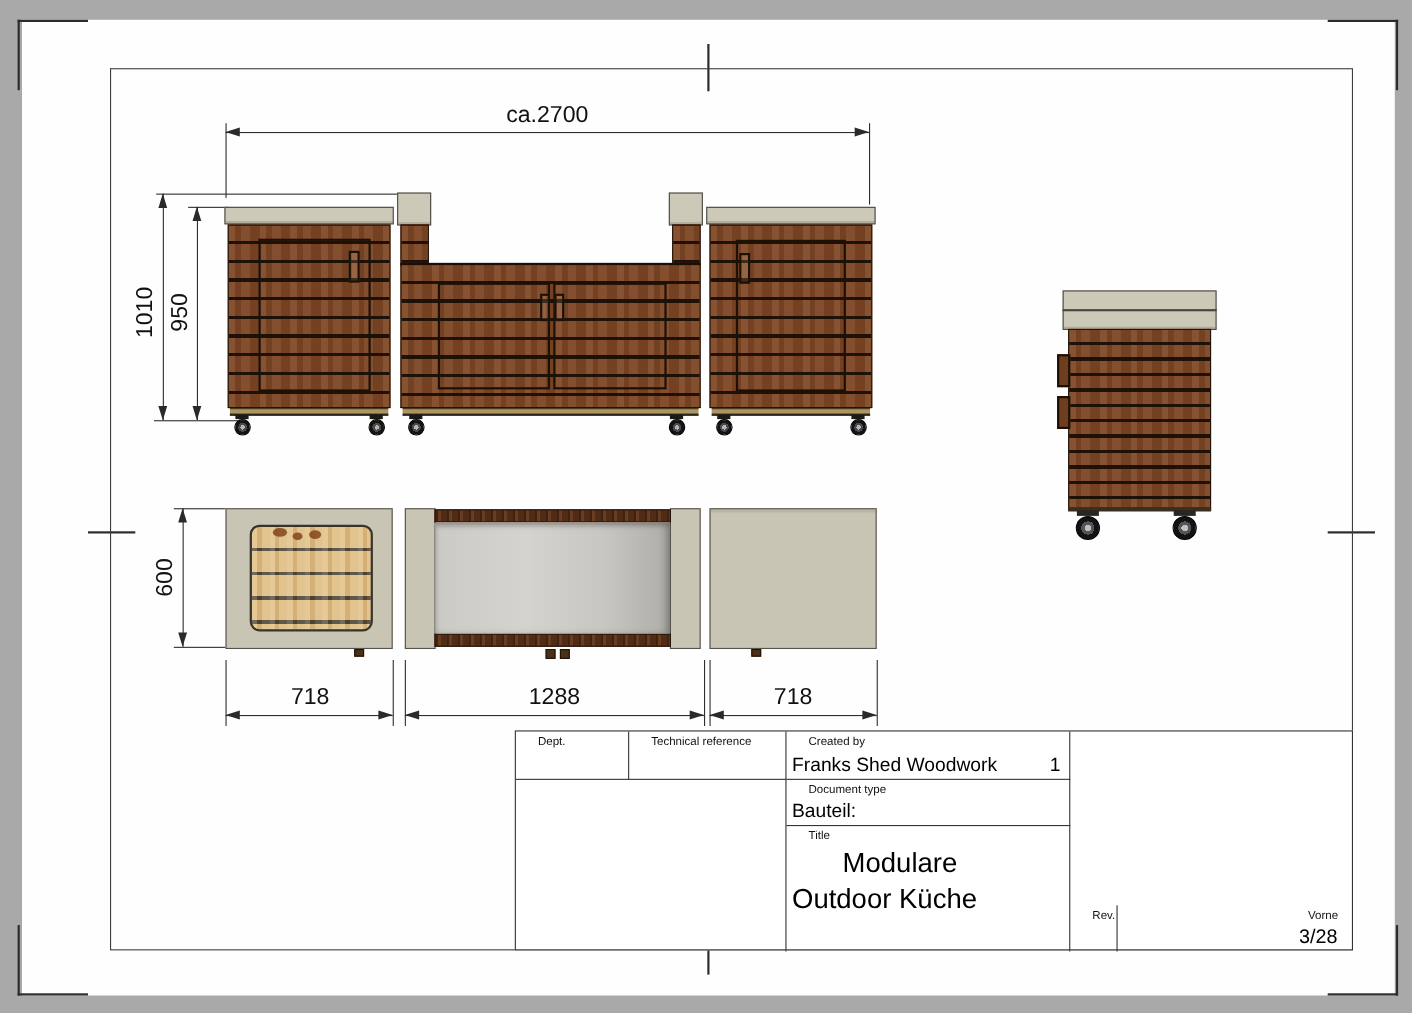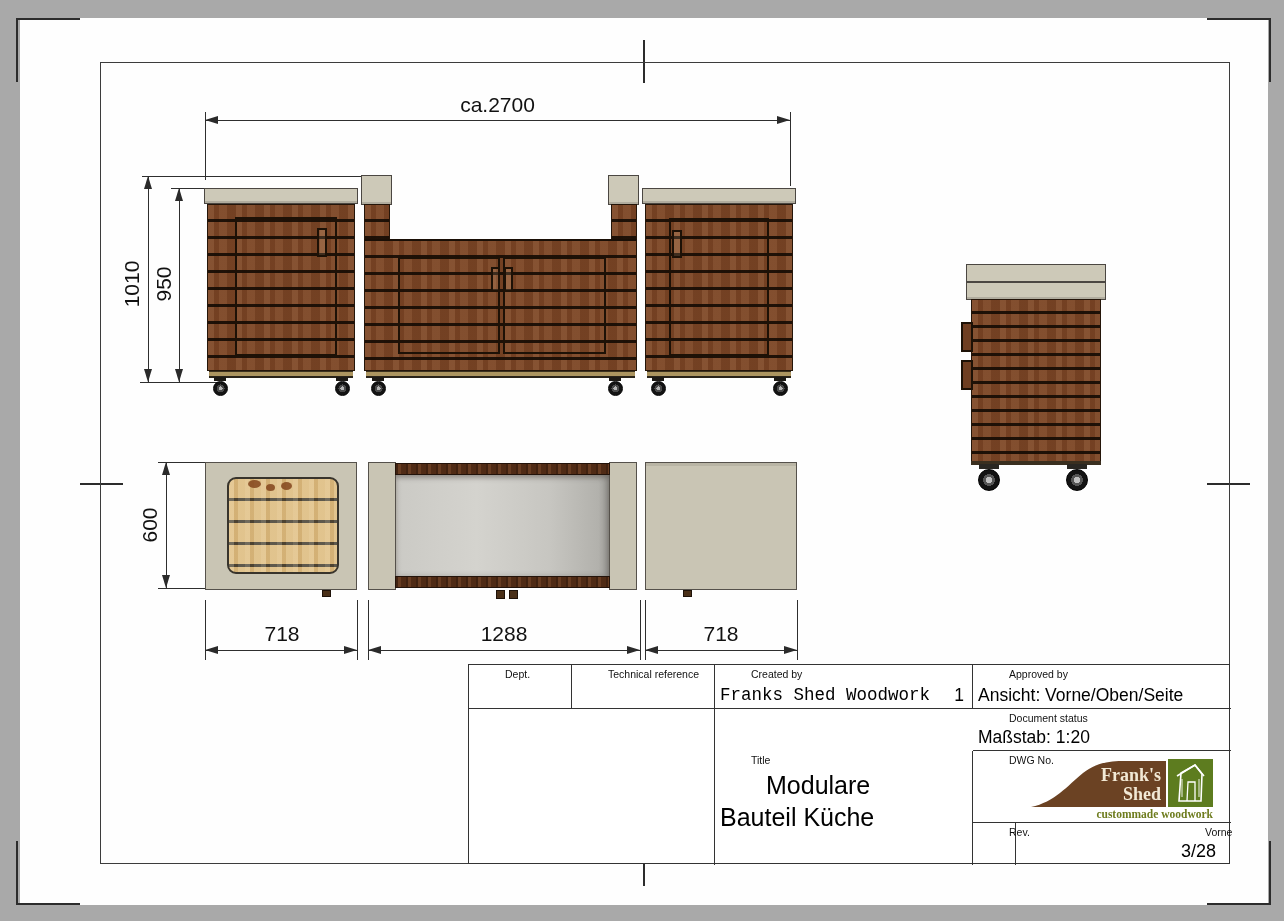--- a/index.html
+++ b/index.html
@@ -50,21 +50,21 @@
       repeating-linear-gradient(180deg, rgba(0,0,0,0) 0 19px, rgba(58,54,45,.95) 19px 22px);}
   .knot{position:absolute;background:#83451c;border-radius:50%;opacity:.85;}
   .band{position:absolute;background:#5b3118;background-image:repeating-linear-gradient(90deg, rgba(0,0,0,.3) 0 2px, rgba(255,200,150,.08) 2px 5px, rgba(0,0,0,.12) 5px 10px);border:1px solid #23130a;box-sizing:border-box;}
   .lid{position:absolute;background:linear-gradient(90deg,#cbcac5 0%,#d4d3ce 38%,#c7c6c1 72%,#b2b1ac 95%,#a5a49f 100%);
     box-shadow:inset 0 3px 5px rgba(60,50,40,.35), inset -4px 0 6px rgba(0,0,0,.15);}
   .tab{position:absolute;background:#4a3018;border:1px solid #1e1209;box-sizing:border-box;}
   
   .tb{position:absolute;left:468px;top:664px;width:762px;height:200px;border:1.5px solid #333;box-sizing:border-box;background:#fff;font-size:10px;color:#111;}
   .cell{position:absolute;border-right:1px solid #333;border-bottom:1px solid #333;box-sizing:border-box;}
   .cell.noR{border-right:none;} .cell.noB{border-bottom:none;}
-  .lbl{position:absolute;left:16px;top:3px;font-size:10.5px;color:#111;white-space:nowrap;padding-left:20px;}
+  .lbl{position:absolute;left:0;top:3px;font-size:10.5px;color:#111;white-space:nowrap;padding-left:20px;}
   .val{position:absolute;left:5px;font-size:17.5px;color:#000;white-space:nowrap;}
   .title-big{position:absolute;left:5px;font-size:25px;color:#000;white-space:nowrap;}
   
   .logo-brown{position:absolute;background:var(--logo-brown,#6b4223);
     clip-path:path('M135 0 L135 46 L0 46 C24 41 36 25 52 12 C66 1 80 0 94 0 Z');}
   .logo-name{position:absolute;color:#f2e9d5;font-family:"Liberation Serif",serif;font-weight:bold;text-align:right;line-height:1;}
   .logo-green{position:absolute;background:var(--logo-green,#5d7c1f);}
   .tagline{position:absolute;font-family:"Liberation Serif",serif;font-weight:bold;color:var(--tagline-olive,#6e7c1e);font-size:11.5px;white-space:nowrap;}
 </style>
 </head>
@@ -241,59 +241,37 @@
   <div class="tb">
 
     <div class="cell" style="left:0;top:0;width:103px;height:44px;">
       <span class="lbl">Dept.</span>
     </div>
     <div class="cell" style="left:103px;top:0;width:143px;height:44px;">
       <span class="lbl">Technical reference</span>
     </div>
     <div class="cell" style="left:246px;top:0;width:258px;height:44px;">
       <span class="lbl">Created by</span>
-      <span class="val" style="top:20px;font-family:Liberation Mono, monospace;">Franks Shed Woodwork</span>
+      <span class="val" style="top:20px;">Franks Shed Woodwork</span>
       <span class="val" style="left:auto;right:8px;top:20px;">1</span>
     </div>
-    <div class="cell noR" style="left:504px;top:0;width:258px;height:44px;">
-      <span class="lbl">Approved by</span>
-      <span class="val" style="top:20px;">Ansicht: Vorne/Oben/Seite</span>
-    </div>
 
     <div class="cell noB" style="left:0;top:44px;width:246px;height:156px;"></div>
 
-    <div class="cell noR" style="left:504px;top:44px;width:258px;height:42px;">
-      <span class="lbl">Document status</span>
-      <span class="val" style="top:18px;">Maßstab: 1:20</span>
+    <div class="cell" style="left:246px;top:44px;width:258px;height:42px;">
+      <span class="lbl">Document type</span>
+      <span class="val" style="top:18px;">Bauteil:</span>
     </div>
 
     <div class="cell noB" style="left:246px;top:86px;width:258px;height:114px;text-align:right;">
       <span class="lbl">Title</span>
       <span class="title-big" style="top:20px;margin-left:46px;">Modulare</span>
-      <span class="title-big" style="top:52px;">Bauteil Küche</span>
-    </div>
-
-    <div class="cell noR" style="left:504px;top:86px;width:258px;height:72px;">
-      <span class="lbl">DWG No.</span>
-
-      <div>
-        <div class="logo-brown" style="left:58px;top:10px;width:135px;height:46px;"></div>
-        <span class="logo-name" style="left:88px;top:15px;width:100px;font-size:18px;">Frank's</span>
-        <span class="logo-name" style="left:88px;top:34px;width:100px;font-size:18px;">Shed</span>
-        <div class="logo-green" style="left:195px;top:8px;width:45px;height:48px;">
-          <svg width="45" height="48" viewBox="0 0 45 48">
-            <path d="M11 42 L13 14 L27 6 L34 15 L33 42 Z" fill="none" stroke="#fff" stroke-width="1.6"></path>
-            <path d="M9 17 L27 6 L36 17" fill="none" stroke="#fff" stroke-width="1.6"></path>
-            <path d="M19 42 L20 23 L27 23 L27 42" fill="none" stroke="#fff" stroke-width="1.3"></path>
-            <path d="M14 20 L14 38 M31 20 L31 38" stroke="#fff" stroke-width="0.9"></path>
-          </svg>
-        </div>
-        <span class="tagline" style="right:18px;top:57px;">custommade woodwork</span>
-      </div>
-    </div>
+      <span class="title-big" style="top:52px;">Outdoor Küche</span>
+    </div>
+
 
     <div class="cell noB" style="left:504px;top:158px;width:43px;height:42px;">
       <span class="lbl">Rev.</span>
     </div>
     <div class="cell noB noR" style="left:700px;top:158px;width:62px;height:42px;">
       <span class="lbl">Vorne</span>
       <span class="val" style="top:18px;font-size:18px;left:12px;">3/28</span>
     </div>
   </div>
 

